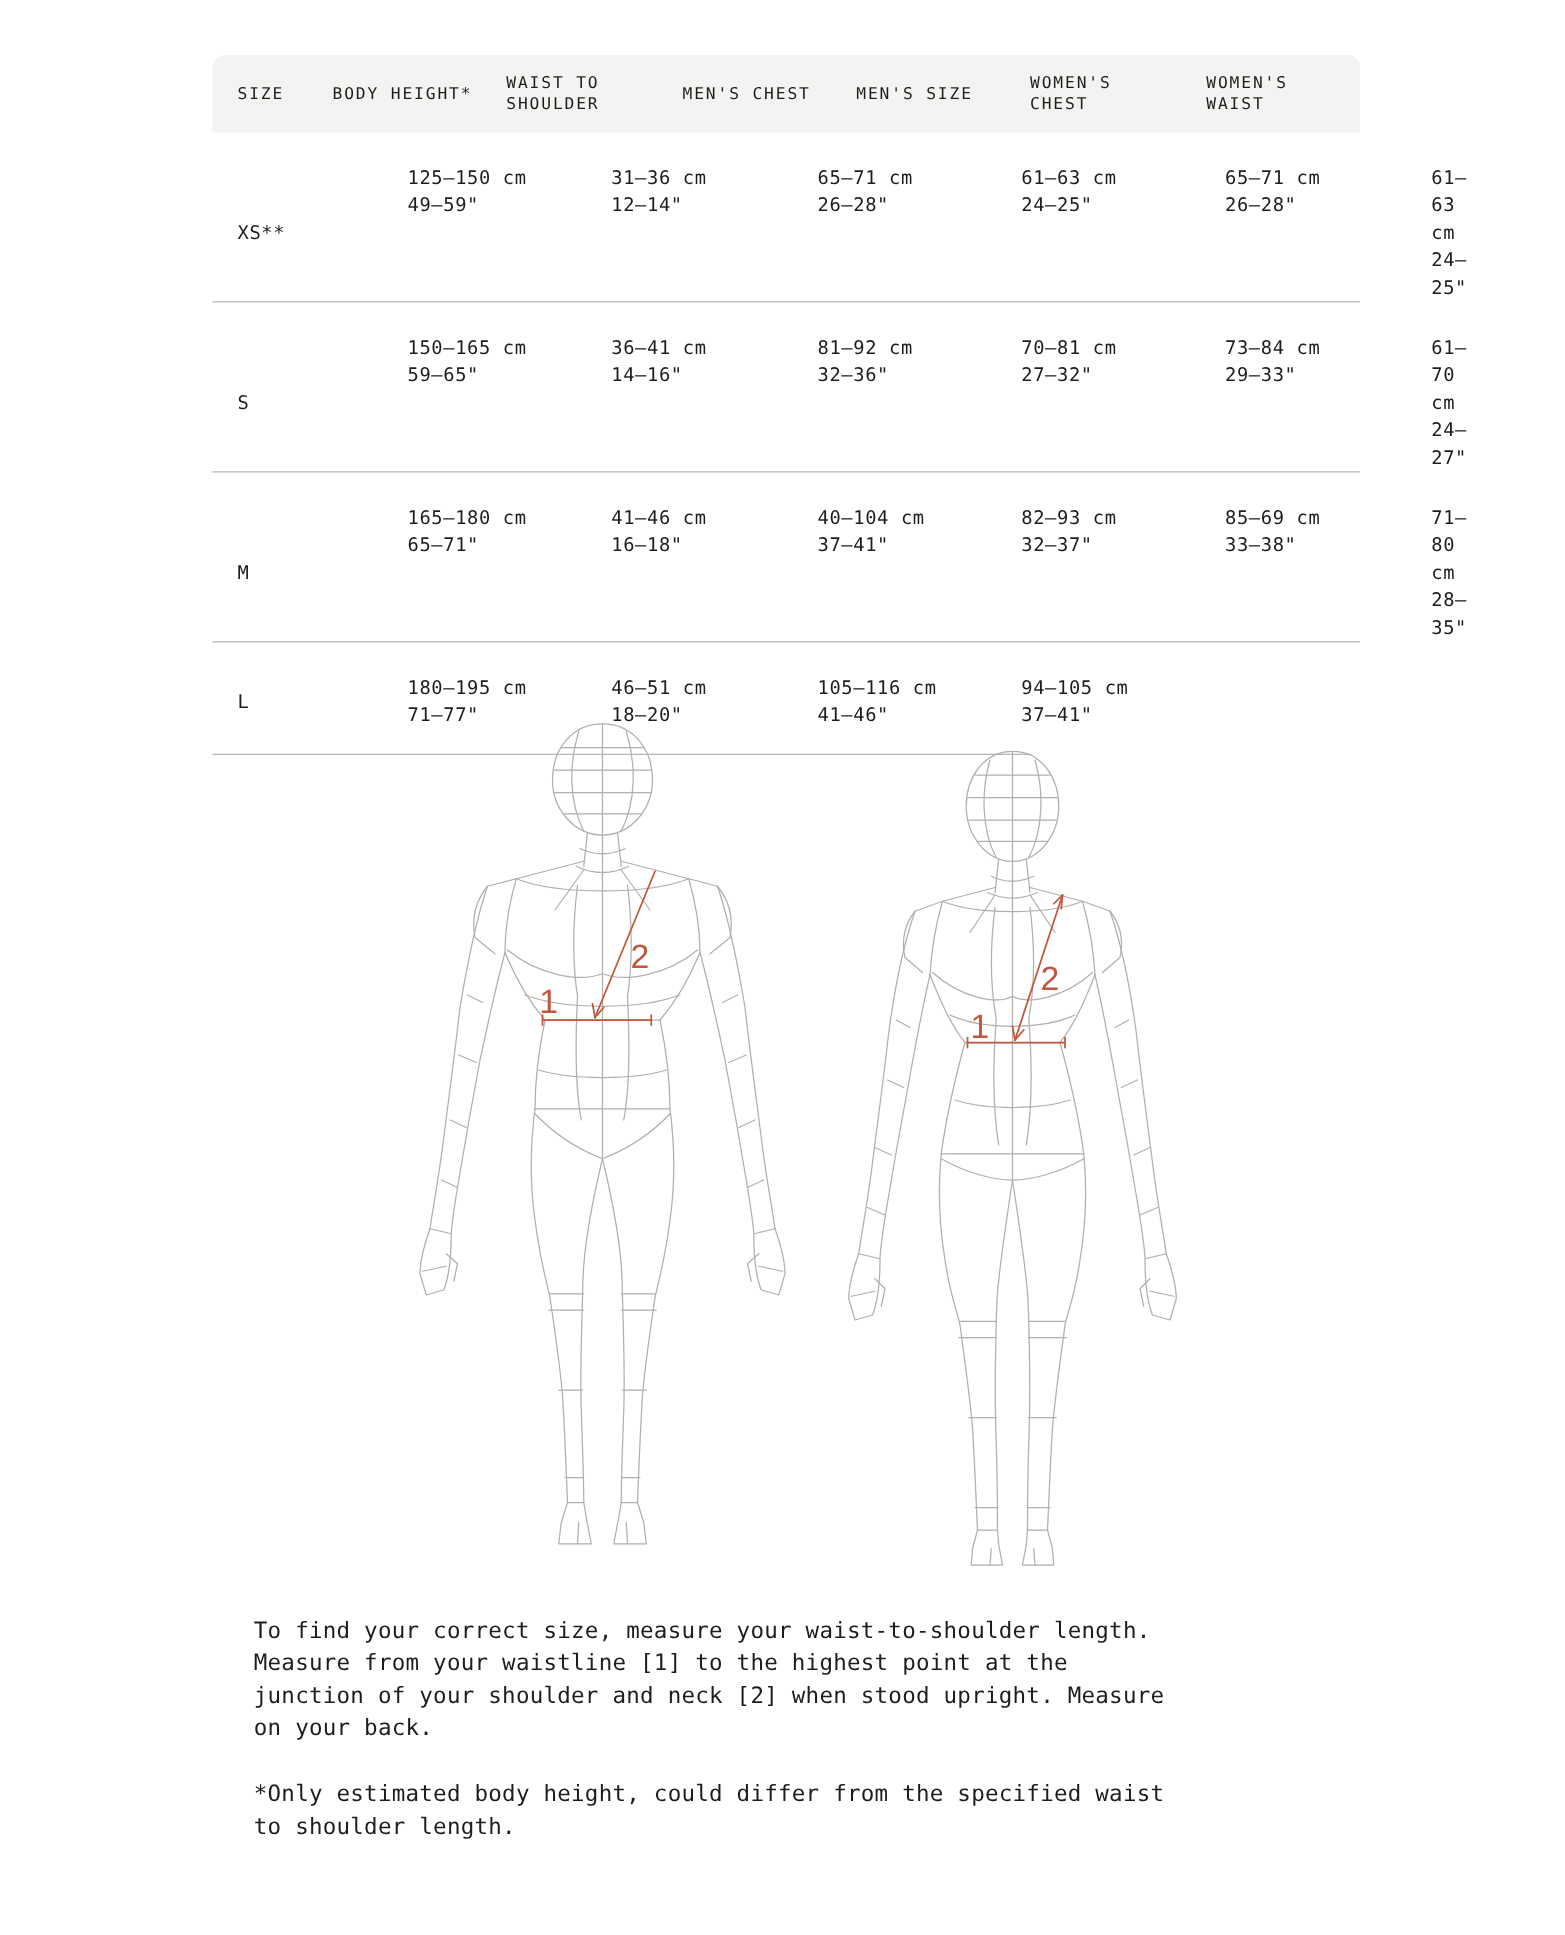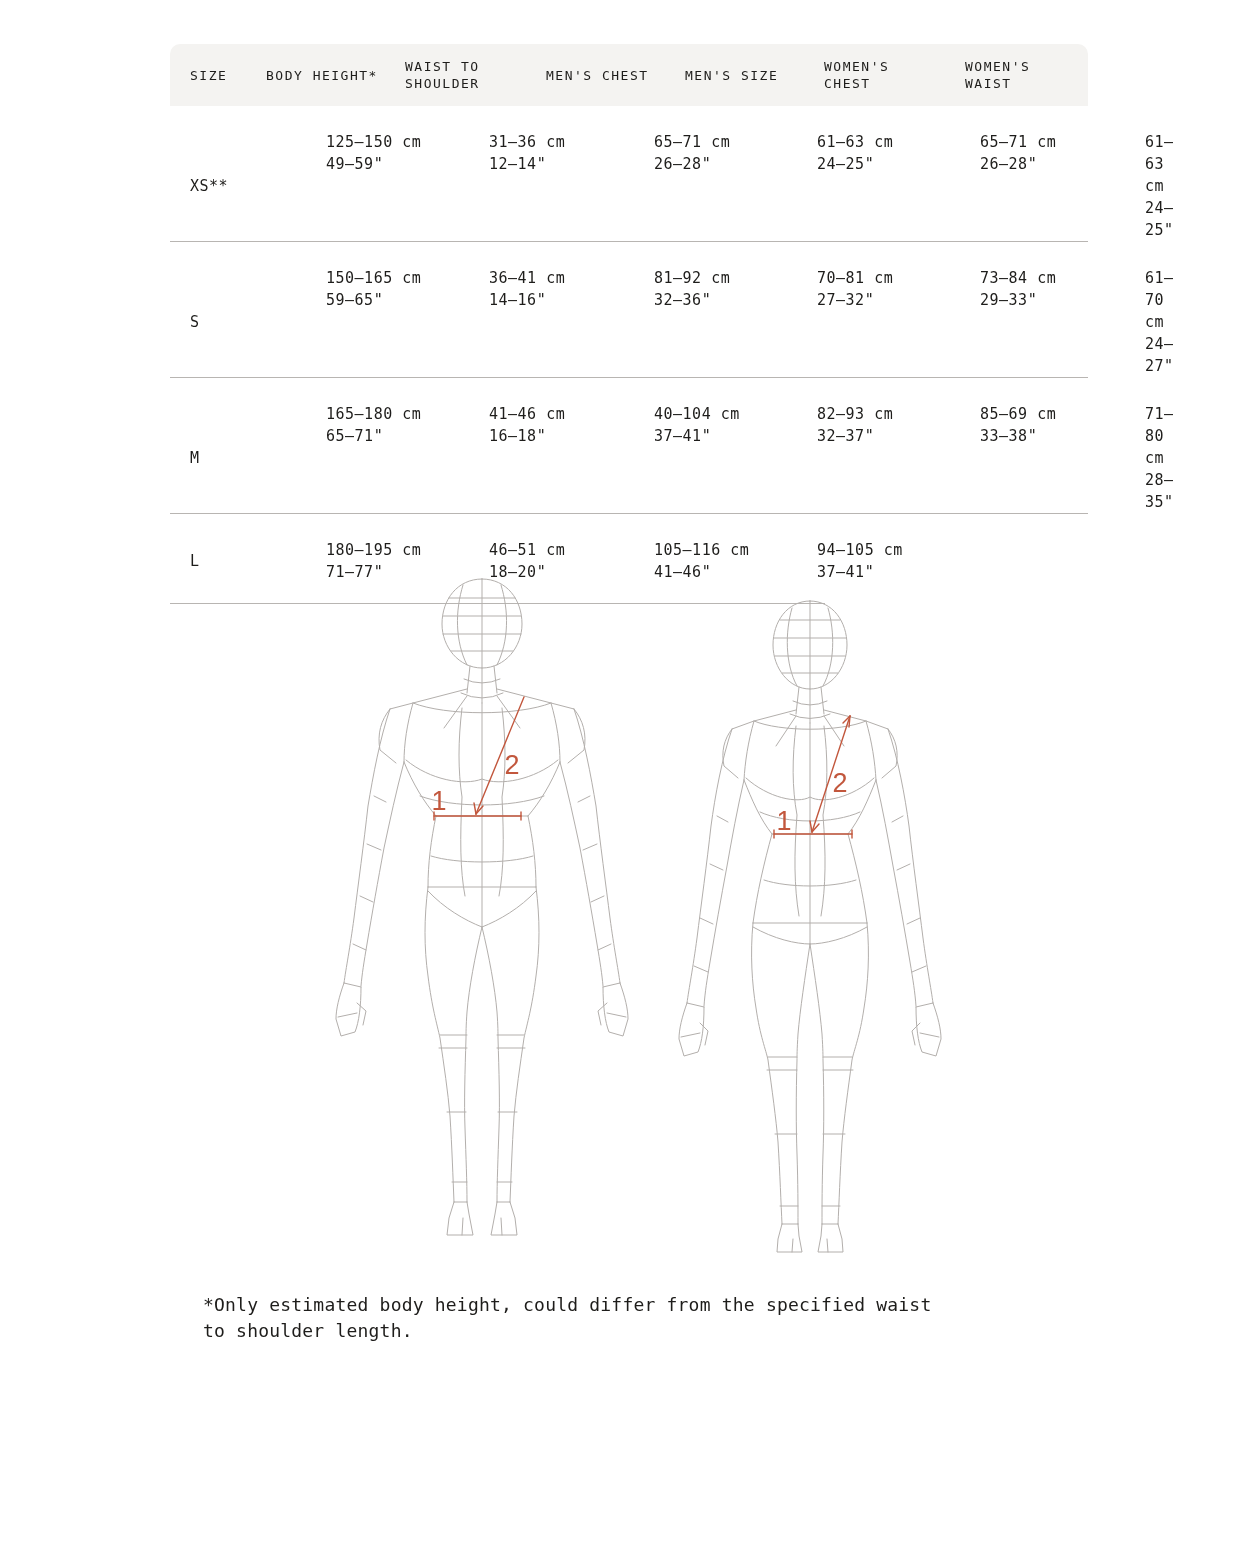--- a/index.html
+++ b/index.html
@@ -402,17 +402,21 @@
         <path class="accent" d="M152,250 L159,242"></path>
         <path class="accent" d="M190,134 L183,141"></path>
         <path class="accent" d="M190,134 L189,145"></path>
         <text class="accent-txt" x="124" y="248" text-anchor="middle">1</text>
         <text class="accent-txt" x="180" y="210" text-anchor="middle">2</text>
       </g>
     </svg>
   </figure>
 
   <section class="notes">
+    <p>To find your correct size, measure your waist-to-shoulder length.
+Measure from your waistline [1] to the highest point at the
+junction of your shoulder and neck [2] when stood upright. Measure
+on your back.</p>
     <p>*Only estimated body height, could differ from the specified waist
 to shoulder length.</p>
   </section>
 
 </div>
 
 </body></html>

